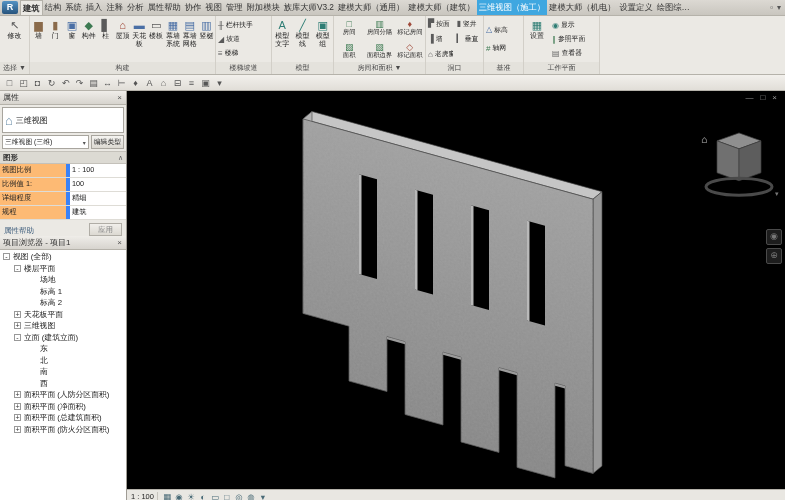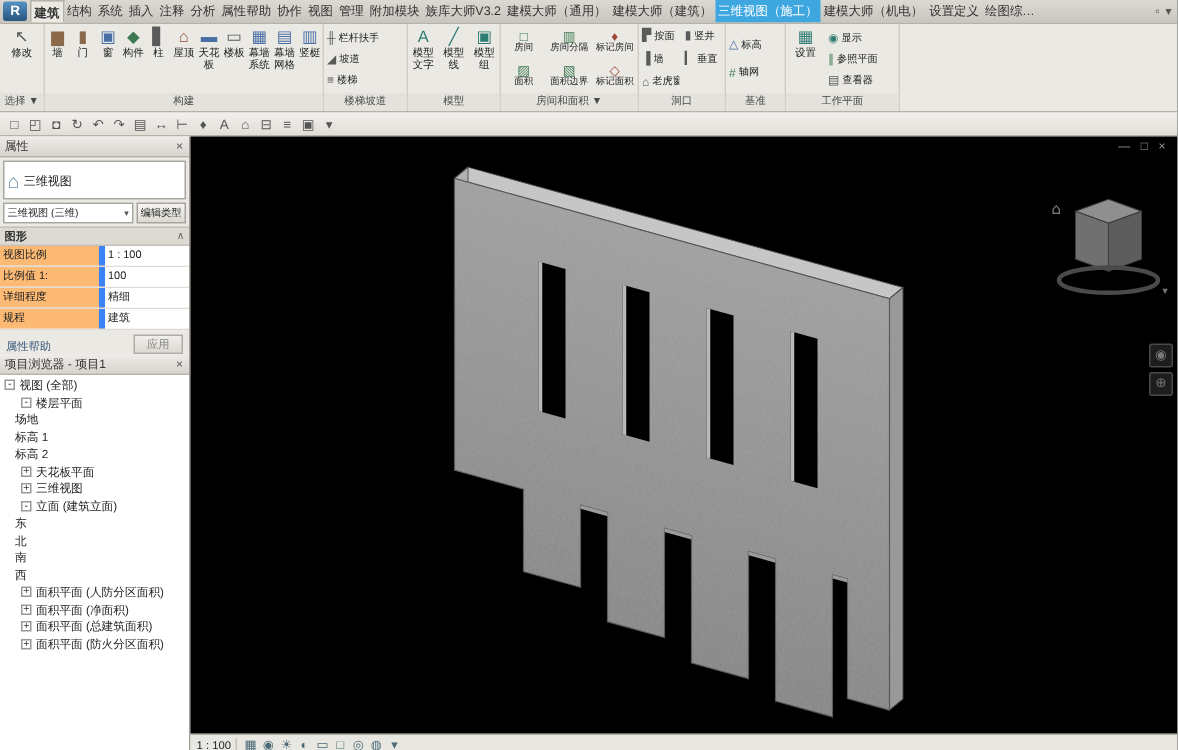--- a/index.html
+++ b/index.html
@@ -69,21 +69,21 @@
   .pval{flex:1;padding:0 2px;line-height:12px;white-space:nowrap;overflow:hidden;background:#fff}
   .prow[data-kind="button"] .pval span{display:inline-block;border:1px solid #9a978f;background:linear-gradient(#f6f5f2,#dcd9d2);padding:0 4px;font-size:6.8px;line-height:9px;margin-top:1px}
   .pfoot{display:flex;align-items:flex-end;height:16px;padding:0 4px;font-size:7.5px;color:#3a5a7a}
   .papply{margin-left:auto;border:1px solid #b0ada6;background:linear-gradient(#f1efeb,#dcd9d2);color:#888;padding:0 8px;line-height:11px}
 
   .browser{flex:1;display:flex;flex-direction:column;overflow:hidden}
   .tree{flex:1;background:#fff;overflow:hidden;padding-top:1px}
   .tnode{display:flex;align-items:center;height:11.5px;font-size:7.8px;white-space:nowrap;overflow:hidden}
   .tnode[data-depth="0"]{padding-left:3px}
   .tnode[data-depth="1"]{padding-left:14px}
-  .tnode[data-depth="2"]{}
+  .tnode[data-depth="2"]{padding-left:30px}
   .texp{width:7px;height:7px;border:1px solid #999;background:#fff;font-size:7px;line-height:5.5px;text-align:center;color:#333;margin-right:3px;flex:none;box-sizing:border-box}
   .tnode[data-exp="n"] .texp{visibility:hidden}
   .tlabel{overflow:hidden;text-overflow:ellipsis}
 
   
   .canvasCol{flex:1;display:flex;flex-direction:column;min-width:0}
   .canvas{position:relative;flex:1;background:#000;overflow:hidden}
   .scene{display:block;width:100%;height:100%}
   svg text{font-family:"DejaVu Sans",sans-serif}
   .vwctl{position:absolute;top:2px;right:8px;display:flex;gap:7px;color:#9a9a9a;font-size:8px}

